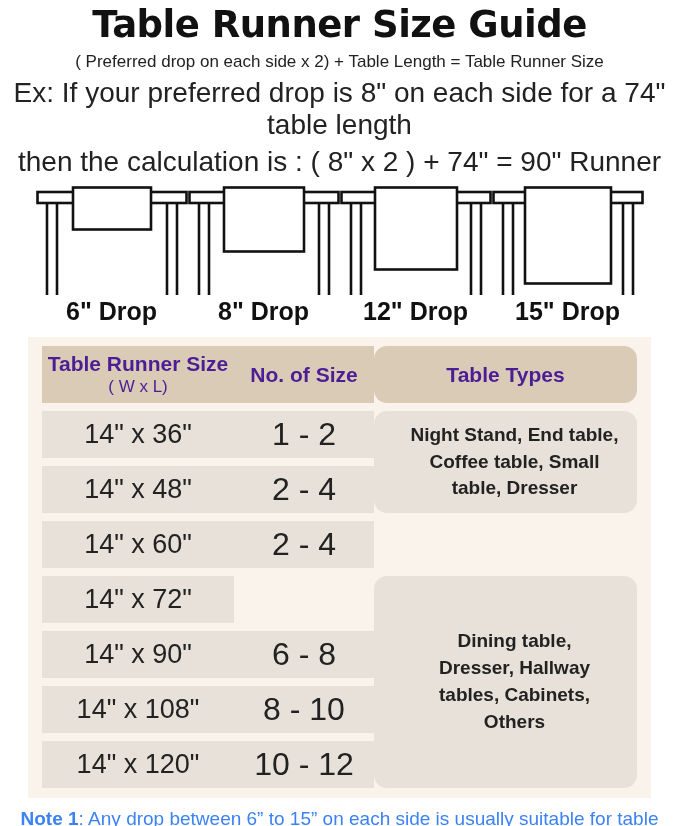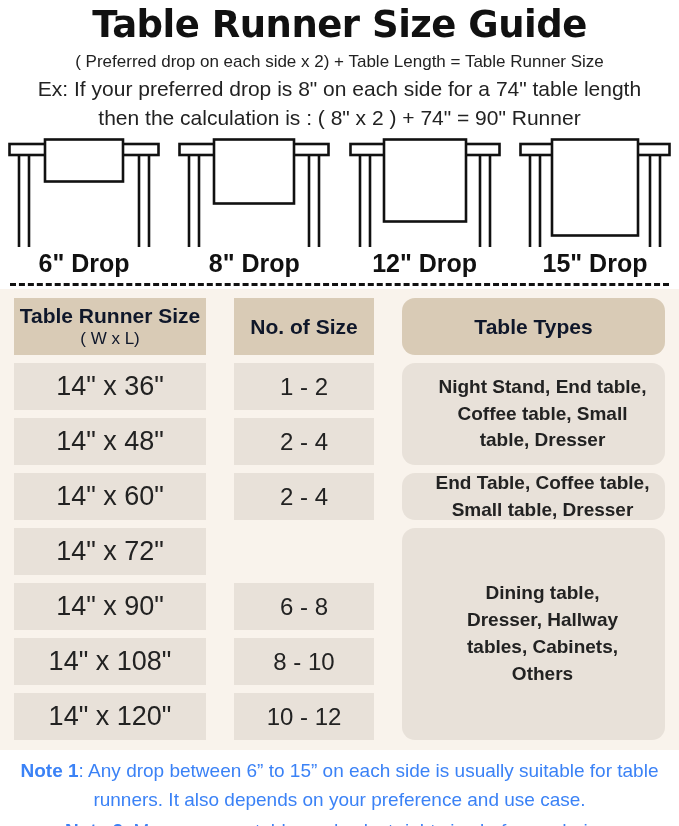--- a/index.html
+++ b/index.html
@@ -1,30 +1,30 @@
 <!DOCTYPE html>
 <html style="--header-bg: #d9cbb6; --cell-bg: #e8e1d9; --section-bg: #f9f3ec;"><head>
 <meta charset="utf-8">
 <style>
   html,body{margin:0;padding:0;}
   body{
     width:679px;height:826px;overflow:hidden;background:#ffffff;
     font-family:"Liberation Sans", sans-serif;color:#1c1c1c;
     -webkit-font-smoothing:antialiased;
   }
-  .page{width:679px;height:641px;display:flex;flex-direction:column;}
+  .page{width:679px;height:641px;display:flex;flex-direction:column;align-items:center;}
 
   
   .title{
     margin:3px 0 0;text-align:center;
     font-family:"DejaVu Sans", sans-serif;font-weight:bold;
     font-size:37px;letter-spacing:-0.5px;color:#111;
   }
   .formula{margin:6px 0 0;text-align:center;font-size:17px;color:#222;}
-  .ex-line{margin:5px 0 0;text-align:center;font-size:21px;color:#222;}
+  .ex-line{margin:5px 0 0;text-align:center;font-size:28px;color:#222;}
 
   
   .figures{display:flex;justify-content:space-between;padding:0 8px;margin-top:7px;}
   .figure{width:152px;height:110px;}
   .figure svg{display:block;width:152px;height:110px;}
   .drop-labels{display:flex;justify-content:space-between;padding:0 8px;margin-top:2px;}
   .drop-label{width:152px;text-align:center;font-weight:bold;font-size:25px;color:#111;}
   .dashed-sep{border-top:3px dashed #111;margin:5px 10px 0;}
 
   
@@ -37,24 +37,24 @@
     grid-template-rows:57px repeat(7, 47px);
     row-gap:8px;
     justify-content:space-between;
     flex:0 0 auto;
   }
   .cell{
     background:var(--cell-bg,#e8e1d9);
     display:flex;flex-direction:column;align-items:center;justify-content:center;
     text-align:center;color:#222;
   }
-  .hcell{background:var(--header-bg,#d9cbb6);font-weight:bold;font-size:21px;color:#0f172a;}
+  .hcell{background:var(--header-bg,#d9cbb6);font-weight:bold;font-size:21px;color:#4c1d95;}
   .hcell .sub{font-weight:normal;font-size:17px;margin-top:1px;}
   .size-cell{font-size:27px;}
-  .seats-cell{font-size:24px;}
+  .seats-cell{font-size:32px;}
   .types-cell{font-weight:bold;font-size:19px;line-height:1.42;white-space:pre-line;padding-left:18px;}
   .c1{grid-column:1;} .c2{grid-column:2;} .c3{grid-column:3;border-radius:13px;}
   .r1{grid-row:1;} .r2{grid-row:2;} .r3{grid-row:3;} .r4{grid-row:4;}
   .r5{grid-row:5;} .r6{grid-row:6;} .r7{grid-row:7;} .r8{grid-row:8;}
   .type-a{grid-row:2 / 4;}
   .type-b{grid-row:4 / 5;}
   .type-c{grid-row:5 / 9;}
 
   
   .notes{padding:7px 4px 0;text-align:center;}
@@ -135,22 +135,20 @@
     <div class="cell seats-cell c2 r2">1 - 2</div>
     <div class="cell types-cell c3 type-a">Night Stand, End table,
 Coffee table, Small
 table, Dresser</div>
 
     <div class="cell size-cell c1 r3">14" x 48"</div>
     <div class="cell seats-cell c2 r3">2 - 4</div>
 
     <div class="cell size-cell c1 r4">14" x 60"</div>
     <div class="cell seats-cell c2 r4">2 - 4</div>
-    <div class="cell types-cell c3 type-b">End Table, Coffee table,
-Small table, Dresser</div>
 
     <div class="cell size-cell c1 r5">14" x 72"</div>
     <div class="cell types-cell c3 type-c">Dining table,
 Dresser, Hallway
 tables, Cabinets,
 Others</div>
 
     <div class="cell size-cell c1 r6">14" x 90"</div>
     <div class="cell seats-cell c2 r6">6 - 8</div>
 

